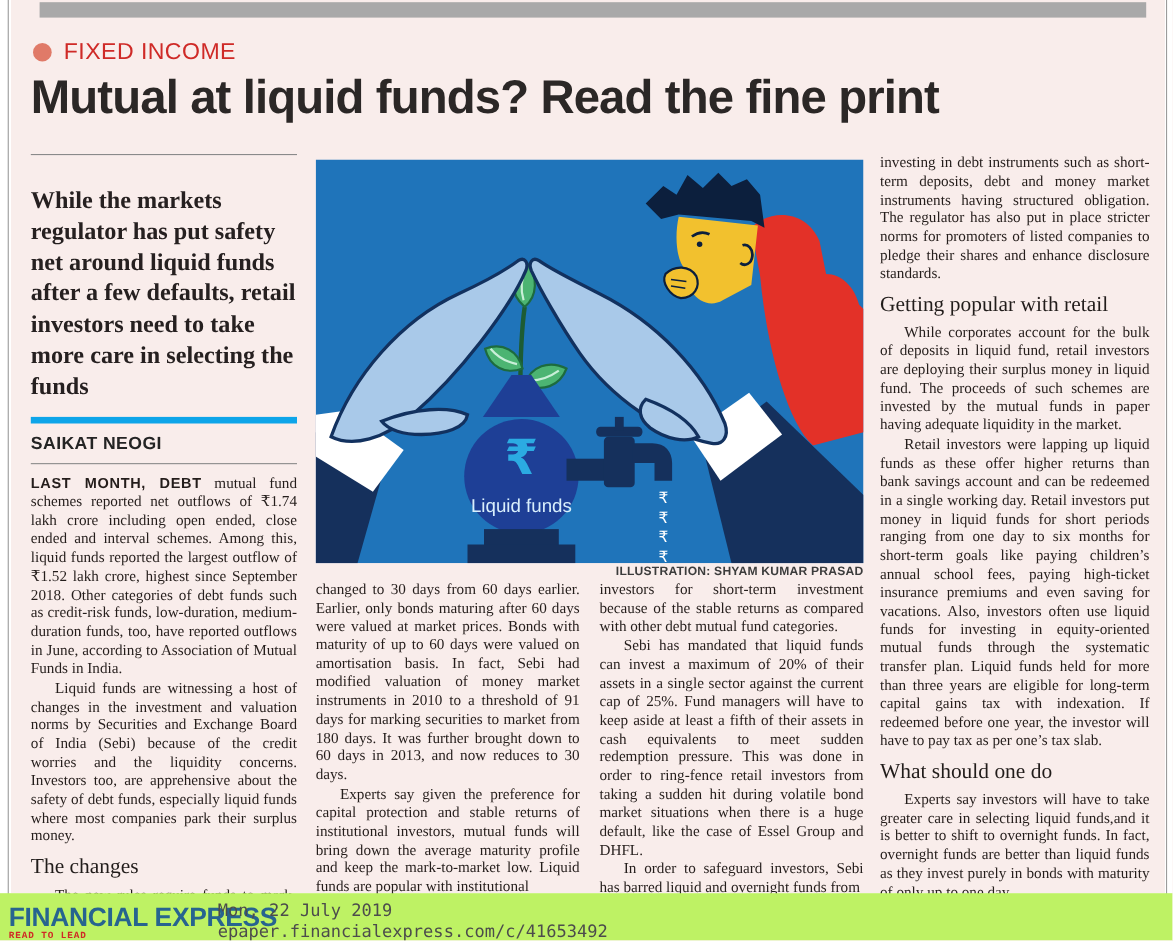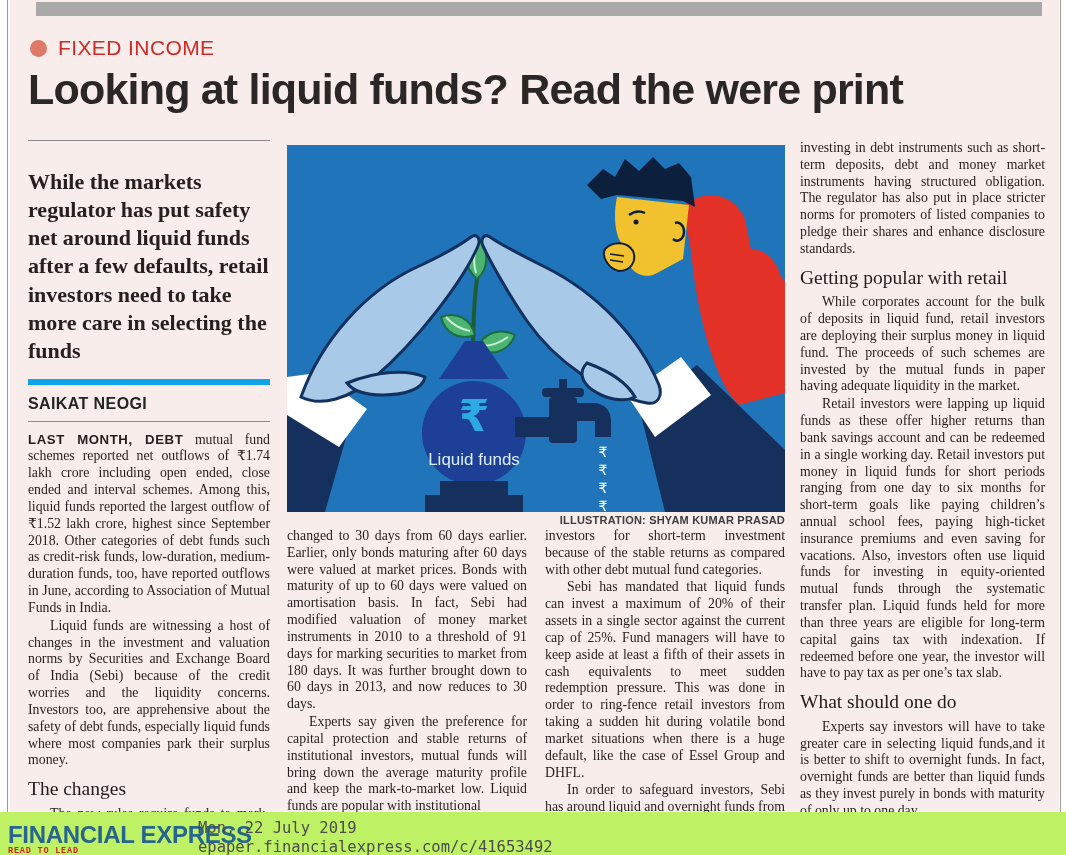--- a/index.html
+++ b/index.html
@@ -66,21 +66,21 @@
 
 <div class="page-bg"></div>
 <div class="vline left"></div>
 <div class="vline right"></div>
 <div class="topbar"></div>
 
 <div class="kicker">
   <span class="kicker-dot"></span><span>FIXED INCOME</span>
 </div>
 
-<h1 class="headline" style="margin:0;">Looking at liquid funds? Read the were print</h1>
+<h1 class="headline" style="margin:0;">Mutual at liquid funds? Read the fine print</h1>
 
 <div class="col" id="col1">
   <div class="standfirst">While the markets regulator has put safety net around liquid funds after a few defaults, retail investors need to take more care in selecting the funds</div>
   <div class="byline">SAIKAT NEOGI</div>
   <p><span class="lead-caps">LAST MONTH, DEBT</span><span> mutual fund schemes reported net outflows of ₹1.74 lakh crore including open ended, close ended and interval schemes. Among this, liquid funds reported the largest outflow of ₹1.52 lakh crore, highest since September 2018. Other categories of debt funds such as credit-risk funds, low-duration, medium-duration funds, too, have reported outflows in June, according to Association of Mutual Funds in India.</span></p>
   <p class="indent">Liquid funds are witnessing a host of changes in the investment and valuation norms by Securities and Exchange Board of India (Sebi) because of the credit worries and the liquidity concerns. Investors too, are apprehensive about the safety of debt funds, especially liquid funds where most companies park their surplus money.</p>
   <div class="subhead">The changes</div>
   <p class="indent">The new rules require funds to mark-to-market all their holdings with maturities longer than 30 days. The threshold of amortisation of securities has been</p>
 </div>
 
@@ -135,21 +135,21 @@
 <div class="illus-caption">ILLUSTRATION: SHYAM KUMAR PRASAD</div>
 
 <div class="col" id="col2">
   <p>changed to 30 days from 60 days earlier. Earlier, only bonds maturing after 60 days were valued at market prices. Bonds with maturity of up to 60 days were valued on amortisation basis. In fact, Sebi had modified valuation of money market instruments in 2010 to a threshold of 91 days for marking securities to market from 180 days. It was further brought down to 60 days in 2013, and now reduces to 30 days.</p>
   <p class="indent">Experts say given the preference for capital protection and stable returns of institutional investors, mutual funds will bring down the average maturity profile and keep the mark-to-market low. Liquid funds are popular with institutional</p>
 </div>
 
 <div class="col" id="col3">
   <p>investors for short-term investment because of the stable returns as compared with other debt mutual fund categories.</p>
   <p class="indent">Sebi has mandated that liquid funds can invest a maximum of 20% of their assets in a single sector against the current cap of 25%. Fund managers will have to keep aside at least a fifth of their assets in cash equivalents to meet sudden redemption pressure. This was done in order to ring-fence retail investors from taking a sudden hit during volatile bond market situations when there is a huge default, like the case of Essel Group and DHFL.</p>
-  <p class="indent">In order to safeguard investors, Sebi has around liquid and overnight funds from</p>
+  <p class="indent">In order to safeguard investors, Sebi has barred liquid and overnight funds from</p>
 </div>
 
 <div class="col" id="col4">
   <p>investing in debt instruments such as short-term deposits, debt and money market instruments having structured obligation. The regulator has also put in place stricter norms for promoters of listed companies to pledge their shares and enhance disclosure standards.</p>
   <div class="subhead">Getting popular with retail</div>
   <p class="indent">While corporates account for the bulk of deposits in liquid fund, retail investors are deploying their surplus money in liquid fund. The proceeds of such schemes are invested by the mutual funds in paper having adequate liquidity in the market.</p>
   <p class="indent">Retail investors were lapping up liquid funds as these offer higher returns than bank savings account and can be redeemed in a single working day. Retail investors put money in liquid funds for short periods ranging from one day to six months for short-term goals like paying children’s annual school fees, paying high-ticket insurance premiums and even saving for vacations. Also, investors often use liquid funds for investing in equity-oriented mutual funds through the systematic transfer plan. Liquid funds held for more than three years are eligible for long-term capital gains tax with indexation. If redeemed before one year, the investor will have to pay tax as per one’s tax slab.</p>
   <div class="subhead">What should one do</div>
   <p class="indent">Experts say investors will have to take greater care in selecting liquid funds,and it is better to shift to overnight funds. In fact, overnight funds are better than liquid funds as they invest purely in bonds with maturity of only up to one day.</p>
 </div>

